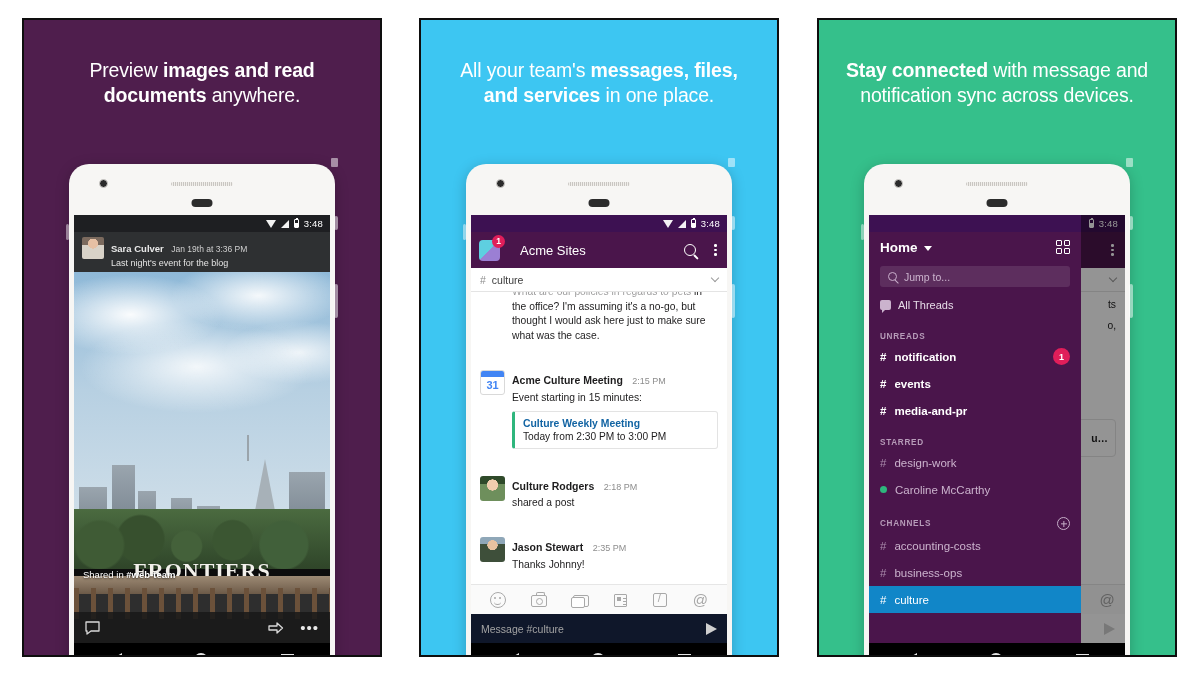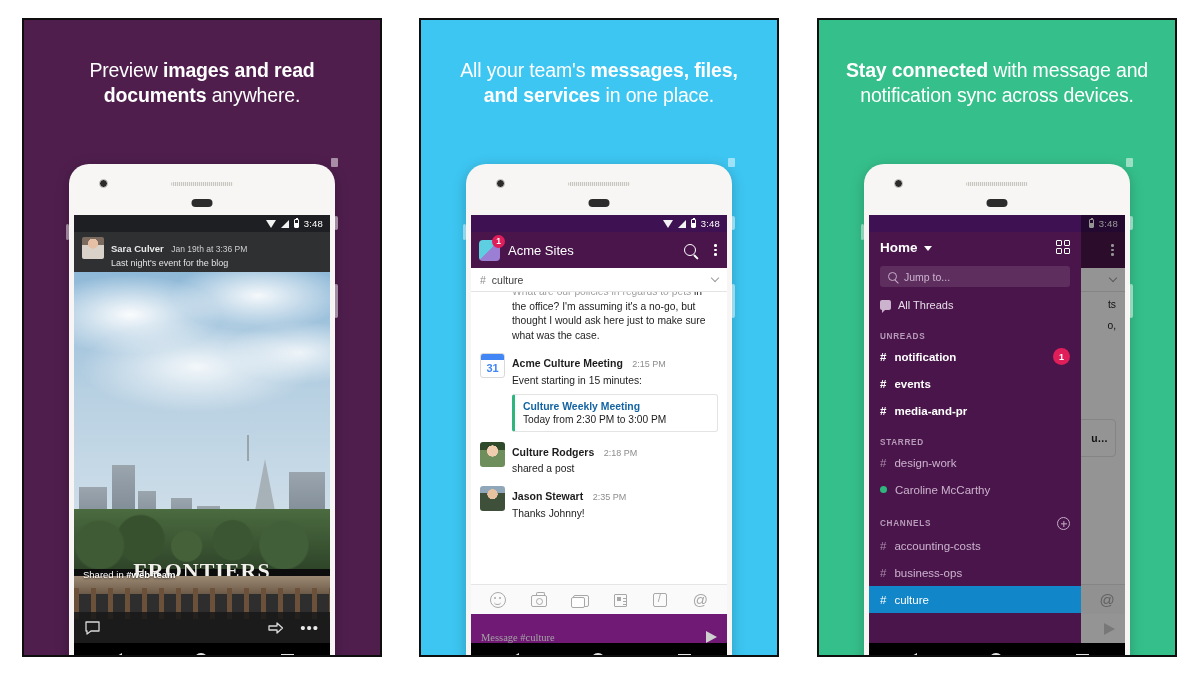--- a/index.html
+++ b/index.html
@@ -360,20 +360,21 @@
     display: flex;
     align-items: center;
     justify-content: center;
     padding: 0 3px;
   }
   .p2-title {
     color: #ffffff;
     font-size: 13px;
     font-weight: 500;
     flex: 1;
+    margin-left: 12px;
   }
   .icon-search {
     width: 12px; height: 12px;
     border: 1.7px solid #fff;
     border-radius: 50%;
     position: relative;
     margin-right: 8px;
   }
   .icon-search::after {
     content: "";
@@ -417,21 +418,21 @@
     background: #fff;
   }
   .p2-clip-top {
     color: #1d1c1d;
     font-size: 10.3px;
     line-height: 14.6px;
     margin-left: 32px;
     margin-top: -7px;
   }
   .p2-clip-top .faded { opacity: .45; }
-  .p2-row { display: flex; gap: 7px; margin-top: 10px; }
+  .p2-row { display: flex; gap: 7px; margin-top: 27px; }
   .p2-av {
     width: 25px; height: 25px;
     border-radius: 3px;
     flex: 0 0 auto;
     overflow: hidden;
   }
   .av-cal {
     background: #ffffff;
     border: 1px solid #d9d9d9;
     display: flex; align-items: flex-end; justify-content: center;
@@ -564,24 +565,23 @@
   .ci-slash { border: 1.4px solid #9a9a9a; border-radius: 2px; height: 14px; width: 14px; }
   .ci-slash::before {
     content: "/"; position: absolute; left: 4px; top: -2px;
     font-size: 11px; color: #9a9a9a;
   }
   .ci-at { font-size: 15px; color: #9a9a9a; line-height: 15px; text-align: center; }
 
   .p2-inputrow {
     height: 29px;
     display: flex;
-    align-items: flex-end;
+    align-items: center;
     padding: 0 10px;
-    background: #701a75;
-    font-family: Liberation Serif, serif;
+    background: #0f172a;
   }
   .p2-placeholder { flex: 1; font-size: 10.5px; color: #a3a3a3; }
   .send-tri {
     width: 0; height: 0;
     border-top: 6px solid transparent;
     border-bottom: 6px solid transparent;
     border-left: 11px solid #cfcfcf;
   }
 
   

